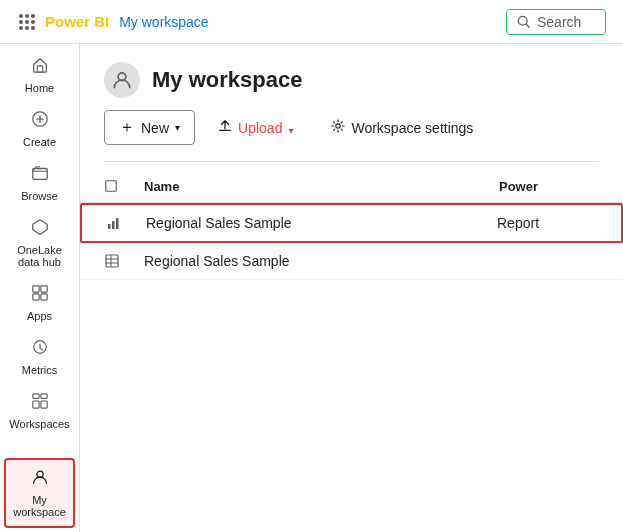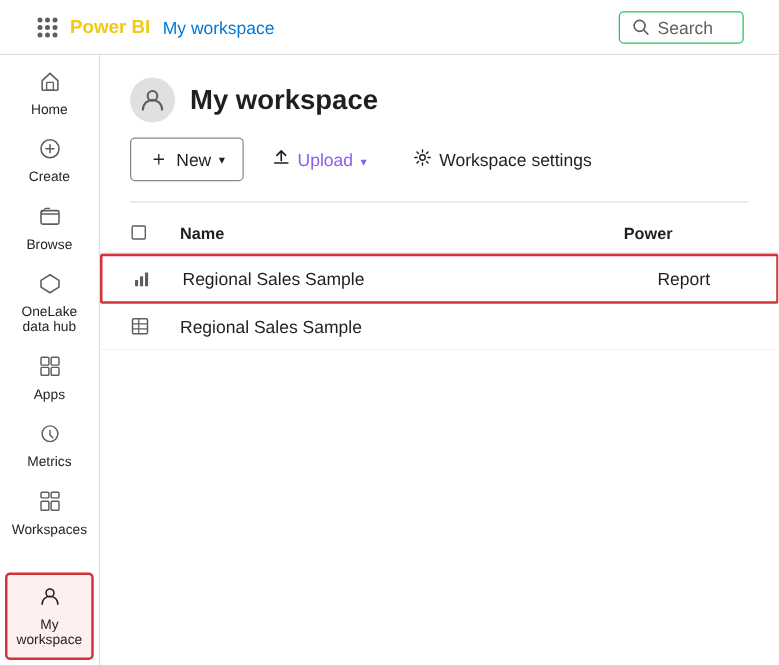--- a/index.html
+++ b/index.html
@@ -2,21 +2,21 @@
 <html><head>
   <meta charset="utf-8">
   <style>
     * { box-sizing: border-box; margin: 0; padding: 0; }
     body { font-family: 'Segoe UI', sans-serif; font-size: 14px; color: #201f1e; background: #fff; width: 623px; height: 532px; overflow: hidden; display: flex; flex-direction: column; }
 
     
     .topbar {
       display: flex; align-items: center; height: 44px;
       background: #fff; border-bottom: 1px solid #e0e0e0;
-      padding: 0 28px; gap: 8px; flex-shrink: 0;
+      padding: 0 17px; gap: 8px; flex-shrink: 0;
     }
     .topbar-logo { color: #f2c811; font-weight: 700; font-size: 15px; margin-right: 2px; }
     .topbar-title { color: #0078d4; font-size: 14px; font-weight: 500; }
     .topbar-search {
       margin-left: auto; display: flex; align-items: center; gap: 6px;
       border: 1px solid #22c55e; border-radius: 4px; padding: 4px 10px;
       min-width: 100px; cursor: pointer; color: #605e5c;
     }
 
     
@@ -63,21 +63,21 @@
       padding: 0 24px 16px 24px;
     }
     .btn-new {
       display: flex; align-items: center; gap: 6px;
       border: 1px solid #8a8886; border-radius: 4px; padding: 6px 14px;
       cursor: pointer; font-size: 14px; background: #fff; color: #201f1e;
     }
     .btn-upload {
       display: flex; align-items: flex-end; gap: 6px;
       border: 1px solid transparent; border-radius: 4px; padding: 6px 14px;
-      cursor: pointer; font-size: 14px; background: #fff; color: #8b5cf6;
+      cursor: pointer; font-size: 14px; background: #fff; color: #ef4444;
     }
     .btn-ws-settings {
       display: flex; align-items: center; gap: 6px;
       border: 1px solid transparent; border-radius: 4px; padding: 6px 14px;
       cursor: pointer; font-size: 14px; background: #fff; color: #201f1e;
     }
 
     
     .ws-table { flex: 1; overflow-y: auto; }
     .table-header {
@@ -88,21 +88,21 @@
     .table-row {
       display: grid; grid-template-columns: 40px 1fr 100px;
       padding: 10px 24px; border-bottom: 1px solid #f3f2f1;
       align-items: center; cursor: pointer;
     }
     .table-row.highlighted {
       border: 2px solid #d13438; border-radius: 2px; background: #fff;
     }
     .row-icon { font-size: 16px; color: #605e5c; display: flex; align-items: center; }
     .row-name { font-size: 14px; color: #201f1e; }
-    .row-type { font-size: 14px; color: #201f1e; text-align: center; }
+    .row-type { font-size: 14px; color: #201f1e; }
 
     .divider { height: 1px; background: #e0e0e0; margin: 0 24px; }
 
     
     .dots-grid { display: grid; grid-template-columns: repeat(3, 4px); gap: 2px; padding: 2px; }
     .dots-grid span { width: 4px; height: 4px; background: #605e5c; border-radius: 50%; display: block; }
   </style>
 </head>
 <body>
 

